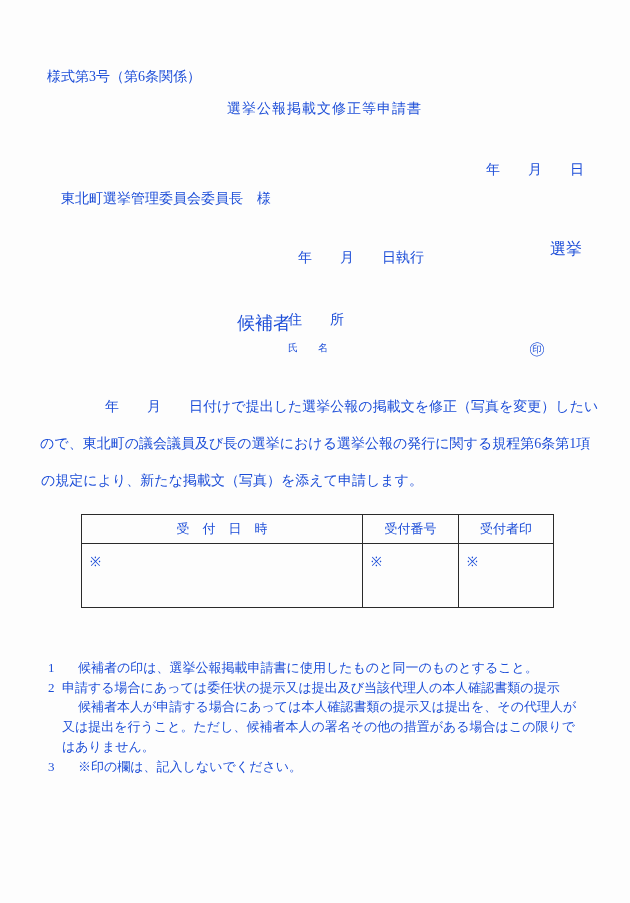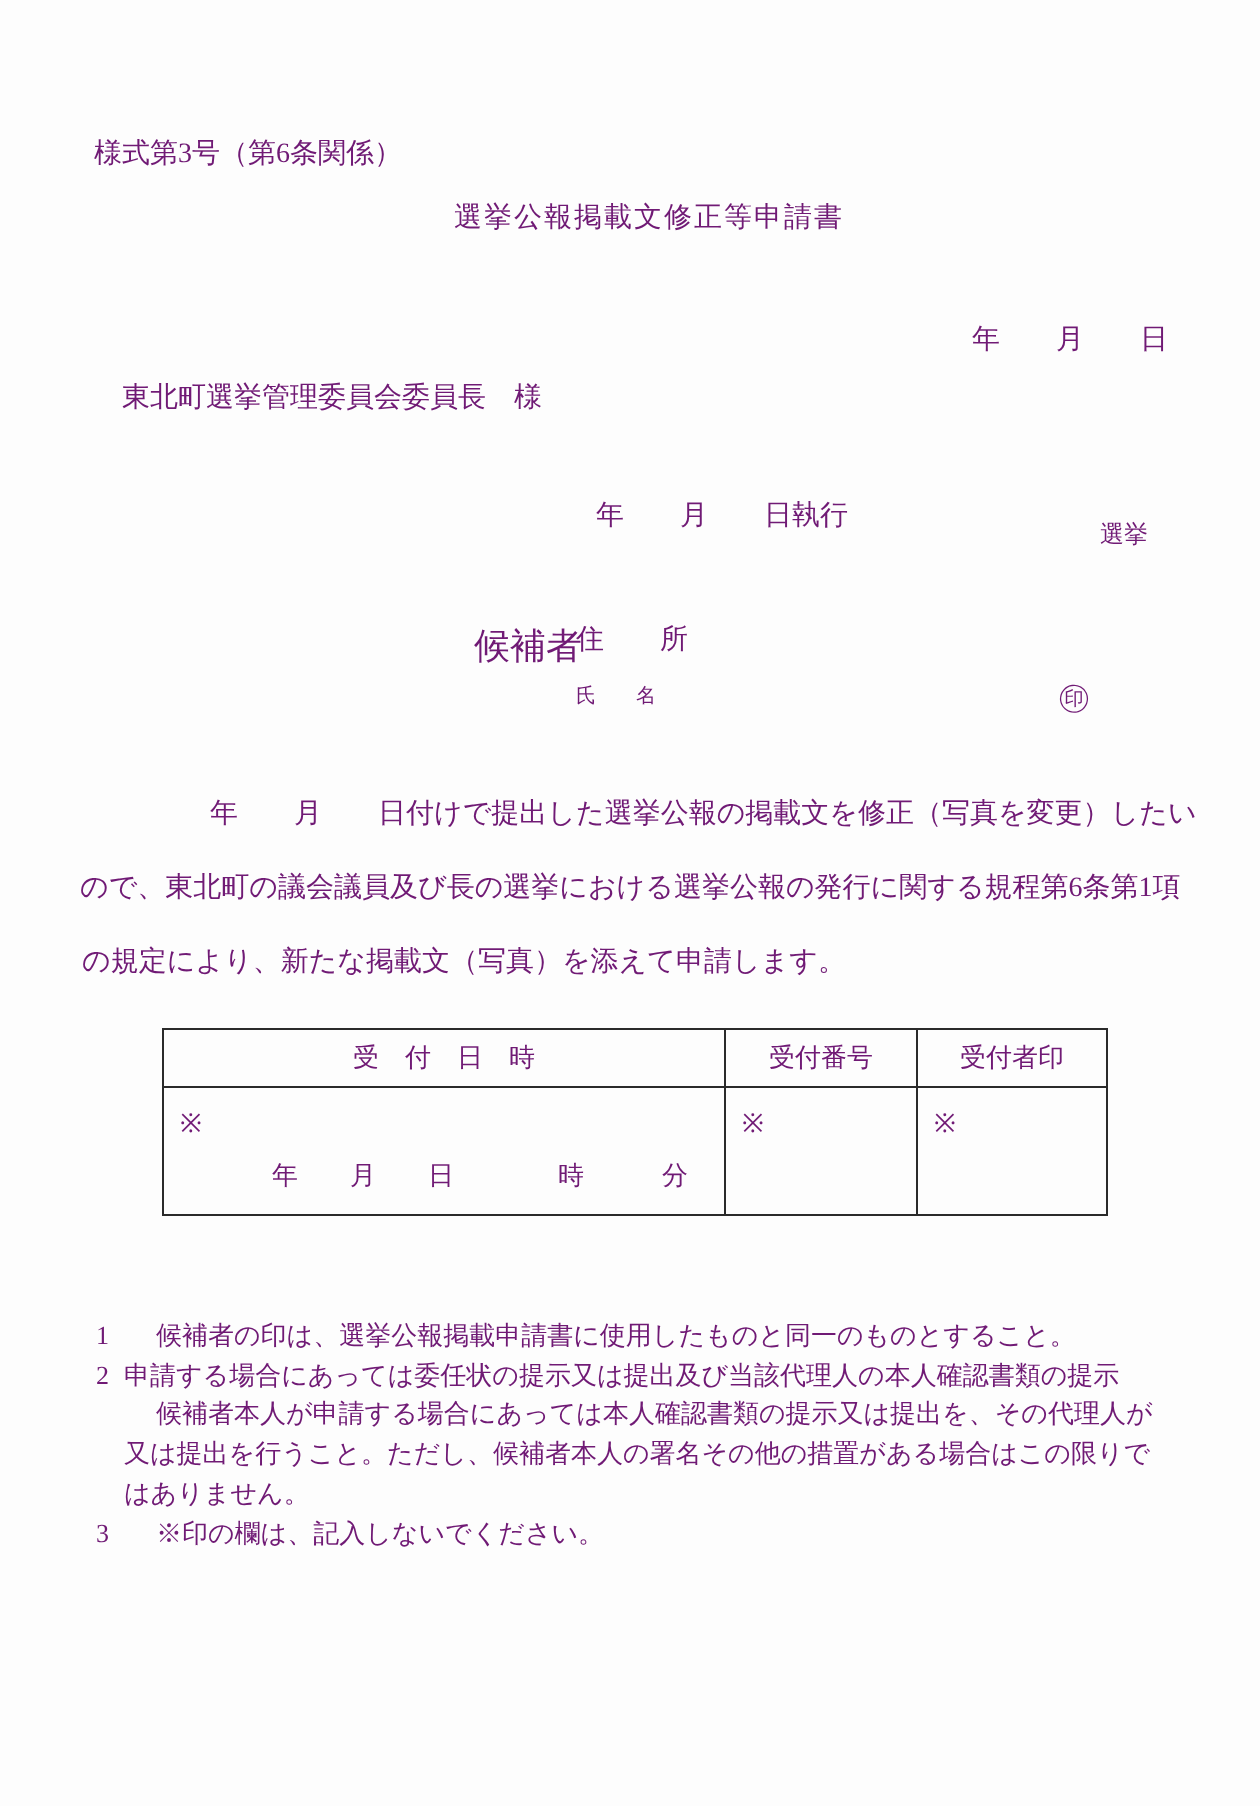--- a/index.html
+++ b/index.html
@@ -6,31 +6,31 @@
     margin: 0;
     padding: 0;
     background: #e8e8e8;
   }
   .page {
     position: relative;
     width: 630px;
     height: 903px;
     background: #fdfdfd;
     font-family: "Liberation Serif", "DejaVu Serif", serif;
-    color: #701a75;
+    color: #1d4ed8;
     overflow: hidden;
   }
   .abs { position: absolute; white-space: pre; }
 
   .form-number   { left: 47px;  top: 68px;  font-size: 14px; }
   .doc-title     { left: 227px; top: 100px; font-size: 14px; letter-spacing: 1px; }
   .date-line     { left: 486px; top: 161px; font-size: 14px; }
   .addressee     { left: 61px;  top: 190px; font-size: 14px; }
   .election-date { left: 298px; top: 249px; font-size: 14px; }
-  .election-sfx  { left: 550px; top: 259px; font-size: 12px; }
+  .election-sfx  { left: 550px; top: 239px; font-size: 16px; }
 
   .candidate-label { left: 237px; top: 311px; font-size: 18px; }
   .address-label   { left: 288px; top: 311px; font-size: 14px; }
   .name-label      { left: 288px; top: 341px; font-size: 10px; }
   .seal-mark       { left: 529px; top: 339px; font-size: 16px; }
 
   .body-line  { font-size: 14px; }
   .body-line-1 { left: 105px; top: 398px; }
   .body-line-2 { left: 40px;  top: 435px; }
   .body-line-3 { left: 41px;  top: 472px; }
@@ -104,21 +104,20 @@
   <div class="abs body-line body-line-2">ので、東北町の議会議員及び長の選挙における選挙公報の発行に関する規程第6条第1項</div>
   <div class="abs body-line body-line-3">の規定により、新たな掲載文（写真）を添えて申請します。</div>
 
   <div class="rec-table">
     <div class="cell head bR bB">受　付　日　時</div>
     <div class="cell head bR bB">受付番号</div>
     <div class="cell head bB">受付者印</div>
 
     <div class="cell bR">
       <span class="mark">※</span>
-      <span class="dt-fields">年　　月　　日　　　　時　　　分</span>
     </div>
     <div class="cell bR">
       <span class="mark">※</span>
     </div>
     <div class="cell">
       <span class="mark">※</span>
     </div>
   </div>
 
   <div class="notes">

